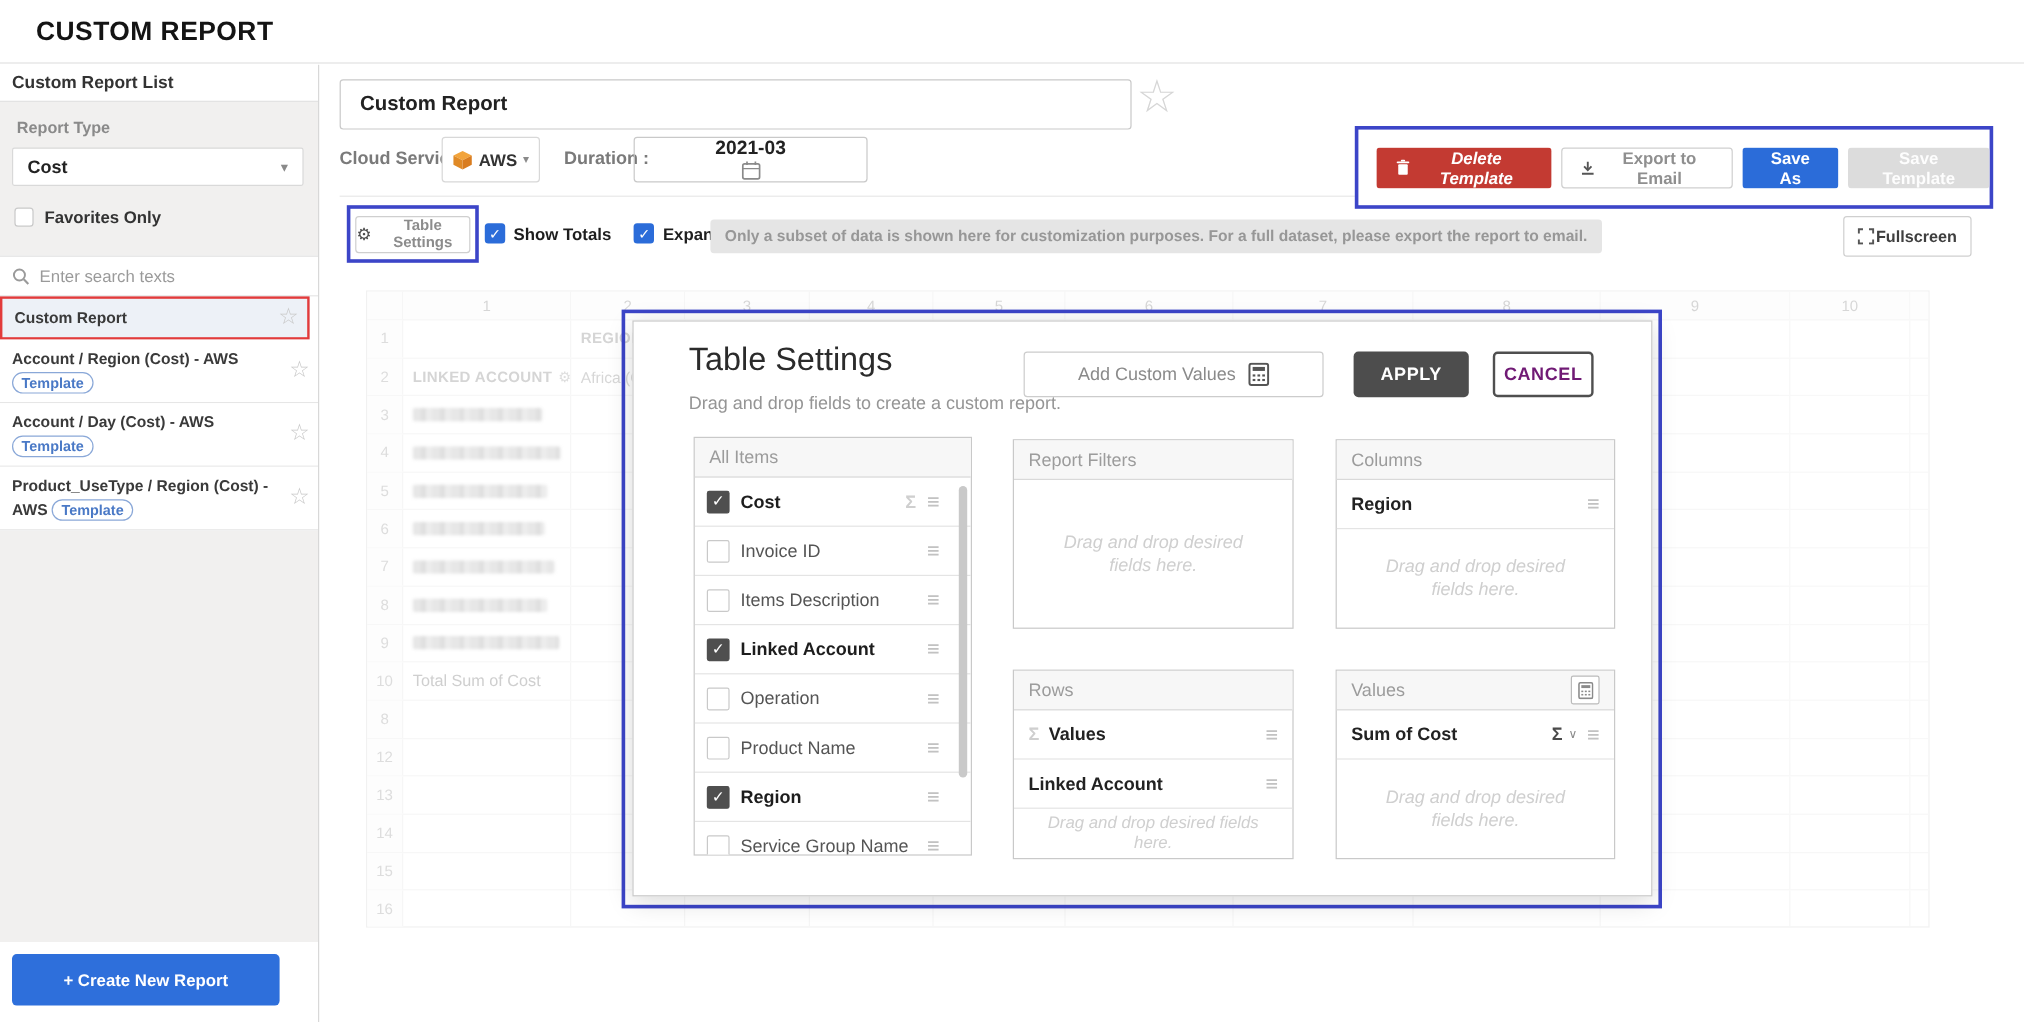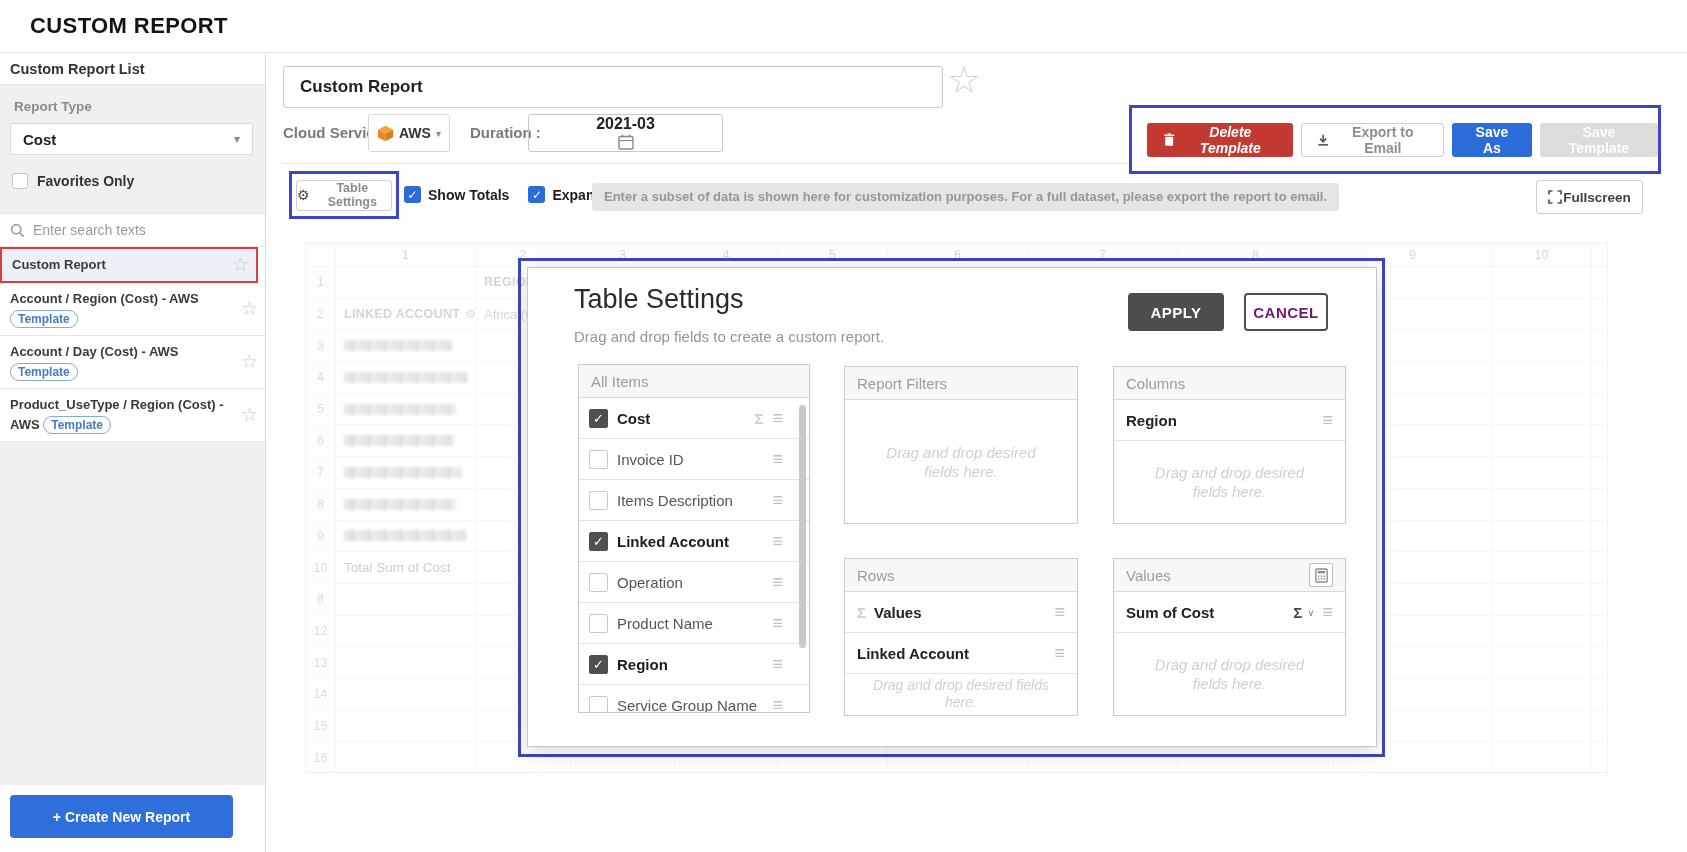--- a/index.html
+++ b/index.html
@@ -231,21 +231,21 @@
       <span class="gear">⚙</span>
       <span>Table Settings</span>
     </button>
   </div>
   <div class="cb-row">
     <span class="cb-blue">✓</span>
     <span class="cb-lbl">Show Totals</span>
     <span class="cb-blue">✓</span>
     <span class="cb-lbl">Expand All</span>
   </div>
-  <div class="notice-pill">Enter a subset of data is shown here for customization purposes. For a full dataset, please export the report to email.</div>
+  <div class="notice-pill">Only a subset of data is shown here for customization purposes. For a full dataset, please export the report to email.</div>
   <button class="fs-btn">
     <svg class="icon-svg" width="14" height="14" viewBox="0 0 14 14">
       <polyline points="1,4.5 1,1 4.5,1" fill="none" stroke="#555" stroke-width="1.7"></polyline>
       <polyline points="9.5,1 13,1 13,4.5" fill="none" stroke="#555" stroke-width="1.7"></polyline>
       <polyline points="13,9.5 13,13 9.5,13" fill="none" stroke="#555" stroke-width="1.7"></polyline>
       <polyline points="4.5,13 1,13 1,9.5" fill="none" stroke="#555" stroke-width="1.7"></polyline>
     </svg>
     <span>Fullscreen</span>
   </button>
 
@@ -511,20 +511,33 @@
         <div class="g-c" style="width: 158px;"></div>
         <div class="g-c" style="width: 100px;"></div>
         <div class="g-c" style="width: 16px;"></div>
       </div>
     </div>
 
   <div class="modal-outline"></div>
   <div class="modal">
     <div class="m-title">Table Settings</div>
     <div class="m-sub">Drag and drop fields to create a custom report.</div>
+    <button class="m-addvals">
+      <span>Add Custom Values</span>
+      <svg class="icon-svg" width="18" height="20" viewBox="0 0 16 18">
+        <rect x="1" y="1" width="14" height="16" rx="1.5" fill="none" stroke="#555" stroke-width="1.5"></rect>
+        <rect x="3.4" y="3.4" width="9.2" height="3" fill="#555"></rect>
+        <rect x="3.4" y="9" width="2" height="1.6" fill="#555"></rect>
+          <rect x="7" y="9" width="2" height="1.6" fill="#555"></rect>
+          <rect x="10.6" y="9" width="2" height="1.6" fill="#555"></rect>
+        <rect x="3.4" y="12.4" width="2" height="1.6" fill="#555"></rect>
+          <rect x="7" y="12.4" width="2" height="1.6" fill="#555"></rect>
+          <rect x="10.6" y="12.4" width="2" height="1.6" fill="#555"></rect>
+      </svg>
+    </button>
     <button class="m-apply">APPLY</button>
     <button class="m-cancel">CANCEL</button>
 
     <div class="panel ai-panel">
       <div class="p-head">All Items</div>
       <div id="ai-rows">
           <div class="ai-row">
             <span class="ck on">✓</span>
             <span class="ai-lbl bold">Cost</span>
             <span class="sigma-dim">Σ</span>

